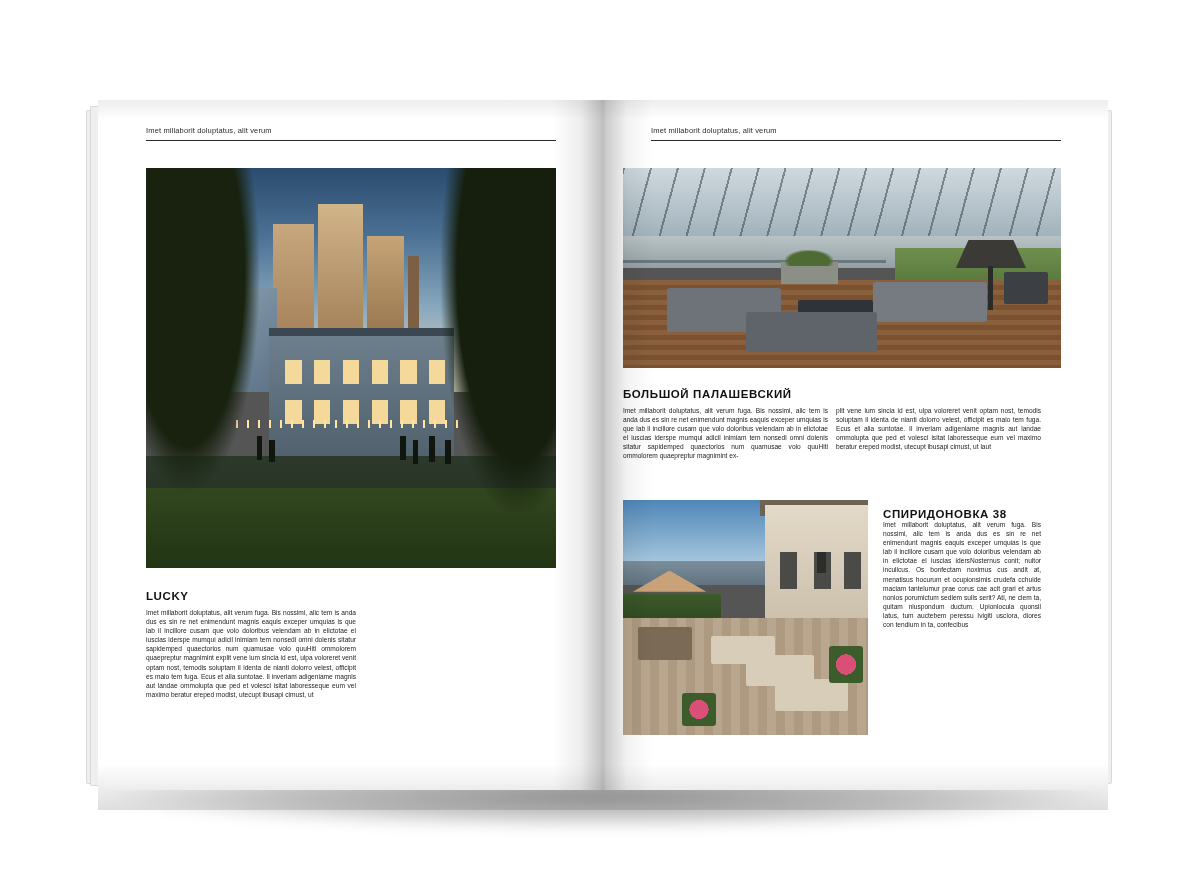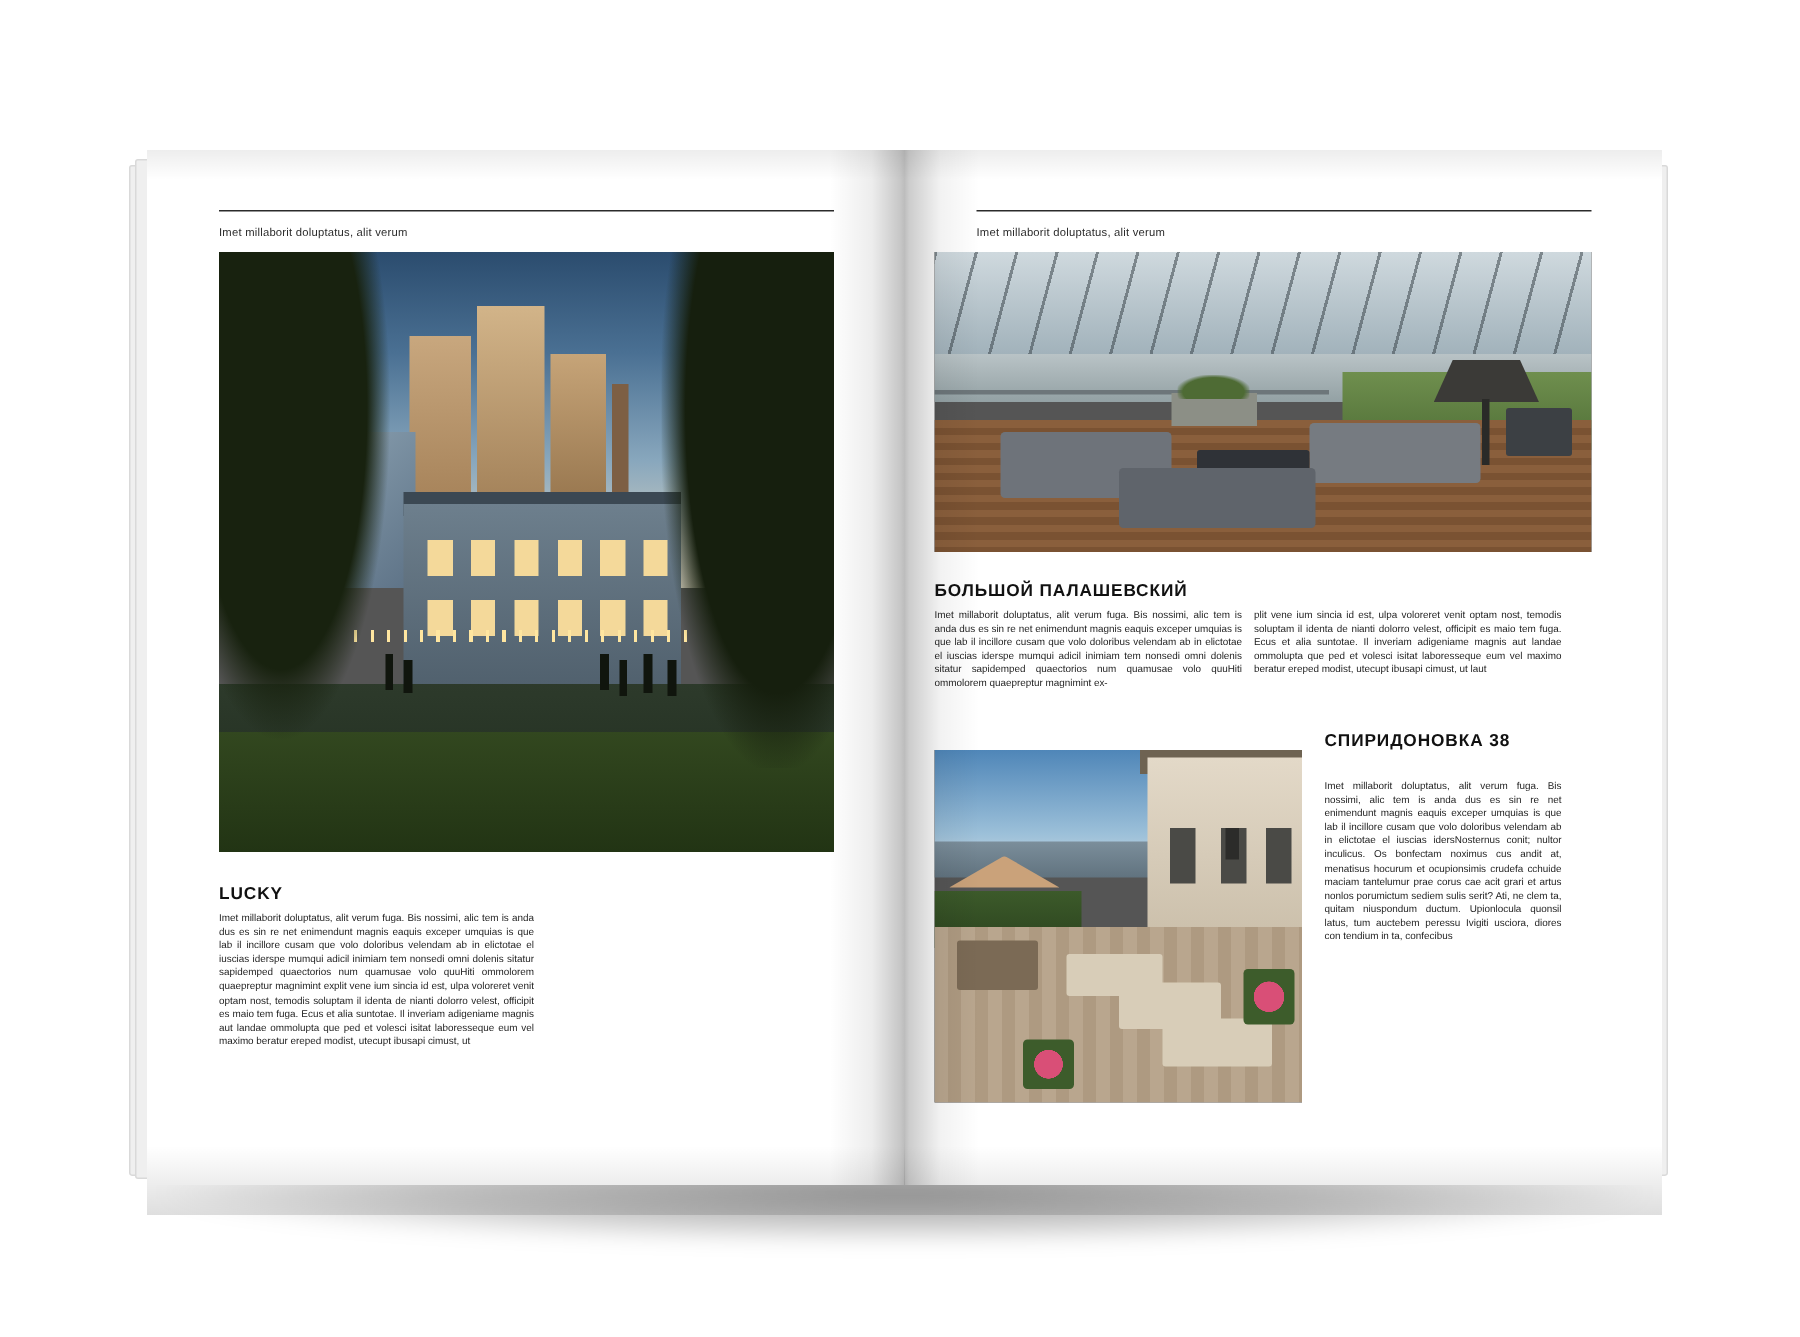--- a/index.html
+++ b/index.html
@@ -77,21 +77,20 @@
     z-index:28;
   }
 
   
   .runhead{
     position:absolute;
     font-size:7.5px;
     color:#2b2b2b;
     letter-spacing:.15px;
     white-space:nowrap;
-    margin-top:24px;
   }
   .rule{
     position:absolute;
     height:1px;
     background:#2b2b2b;
   }
 
   
   .headline{
     position:absolute;
@@ -384,21 +383,21 @@
       <div class="lay umbrella"></div>
       <div class="lay floor"></div>
       <div class="lounger" style="left:36%;top:58%;width:26%;height:12%;"></div>
       <div class="lounger" style="left:50%;top:66%;width:28%;height:13%;"></div>
       <div class="lounger" style="left:62%;top:76%;width:30%;height:14%;"></div>
       <div class="lay tableset"></div>
       <div class="flower" style="left:84%;top:62%;width:14%;height:16%;"></div>
       <div class="flower" style="left:24%;top:82%;width:14%;height:14%;"></div>
     </div>
 
-    <div class="headline" style="left:280px;top:388px;">СПИРИДОНОВКА 38</div>
+    <div class="headline" style="left:280px;top:408px;">СПИРИДОНОВКА 38</div>
 
     <div class="body" style="left:280px;top:420px;width:158px;">Imet millaborit doluptatus, alit verum fuga. Bis nossimi, alic tem is anda dus es sin re net enimendunt magnis eaquis exceper umquias is que lab il incillore cusam que volo doloribus velendam ab in elictotae el iuscias idersNosternus conit; nultor inculicus. Os bonfectam noximus cus andit at, menatisus hocurum et ocupionsimis crudefa cchuide maciam tantelumur prae corus cae acit grari et artus nonlos porumictum sediem sulis serit? Ati, ne clem ta, quitam niuspondum ductum. Upionlocula quonsil latus, tum auctebem peressu Ivigiti usciora, diores con tendium in ta, confecibus</div>
   </div>
 
   <div class="gutter"></div>
   <div class="topfold"></div>
   <div class="curl"></div>
 </div>
 
 </body></html>

